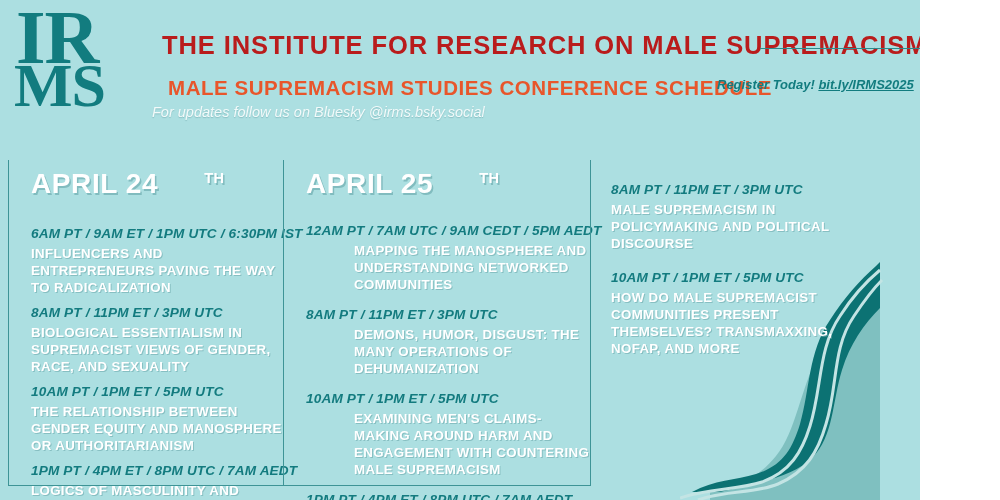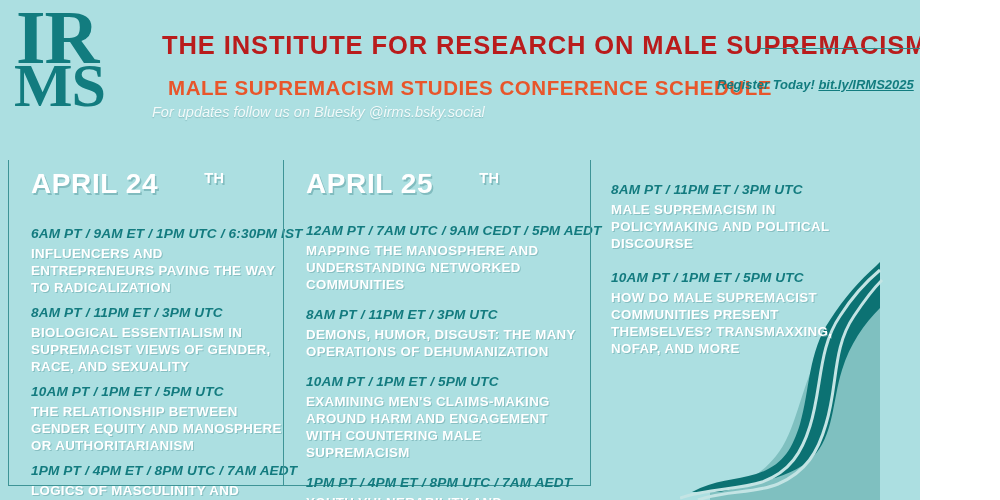--- a/index.html
+++ b/index.html
@@ -170,21 +170,21 @@
   }
   .session-title {
     font-size: 13.3px;
     font-weight: bold;
     letter-spacing: 0.35px;
     color: #FFFFFF;
     line-height: 1.28;
     text-shadow: 1px 1px 0 rgba(110,170,174,0.60);
     max-width: 262px;
   }
-  .col.c2 .session-title { max-width: 276px; }
+  .col.c2 .session-title { max-width: 276px; margin-left: 48px; }
   .col.c3 .session-title { max-width: 252px; }
 </style>
 </head>
 <body>
 
 <div id="poster">
 
   <svg class="wave-art" viewBox="0 0 240 260" preserveAspectRatio="none">
     <path d="M30 260 L30 252 C60 246 78 238 96 216 C116 192 120 150 138 116 C152 90 170 66 200 42 L200 260 Z" fill="#7FC0C0"></path>
     <path d="M10 260 C10 242 30 232 54 226 C84 218 100 206 112 180 C126 148 124 110 144 76 C158 50 176 30 196 18 L204 12 L204 260 Z" fill="#7FC0C0" opacity="0"></path>

